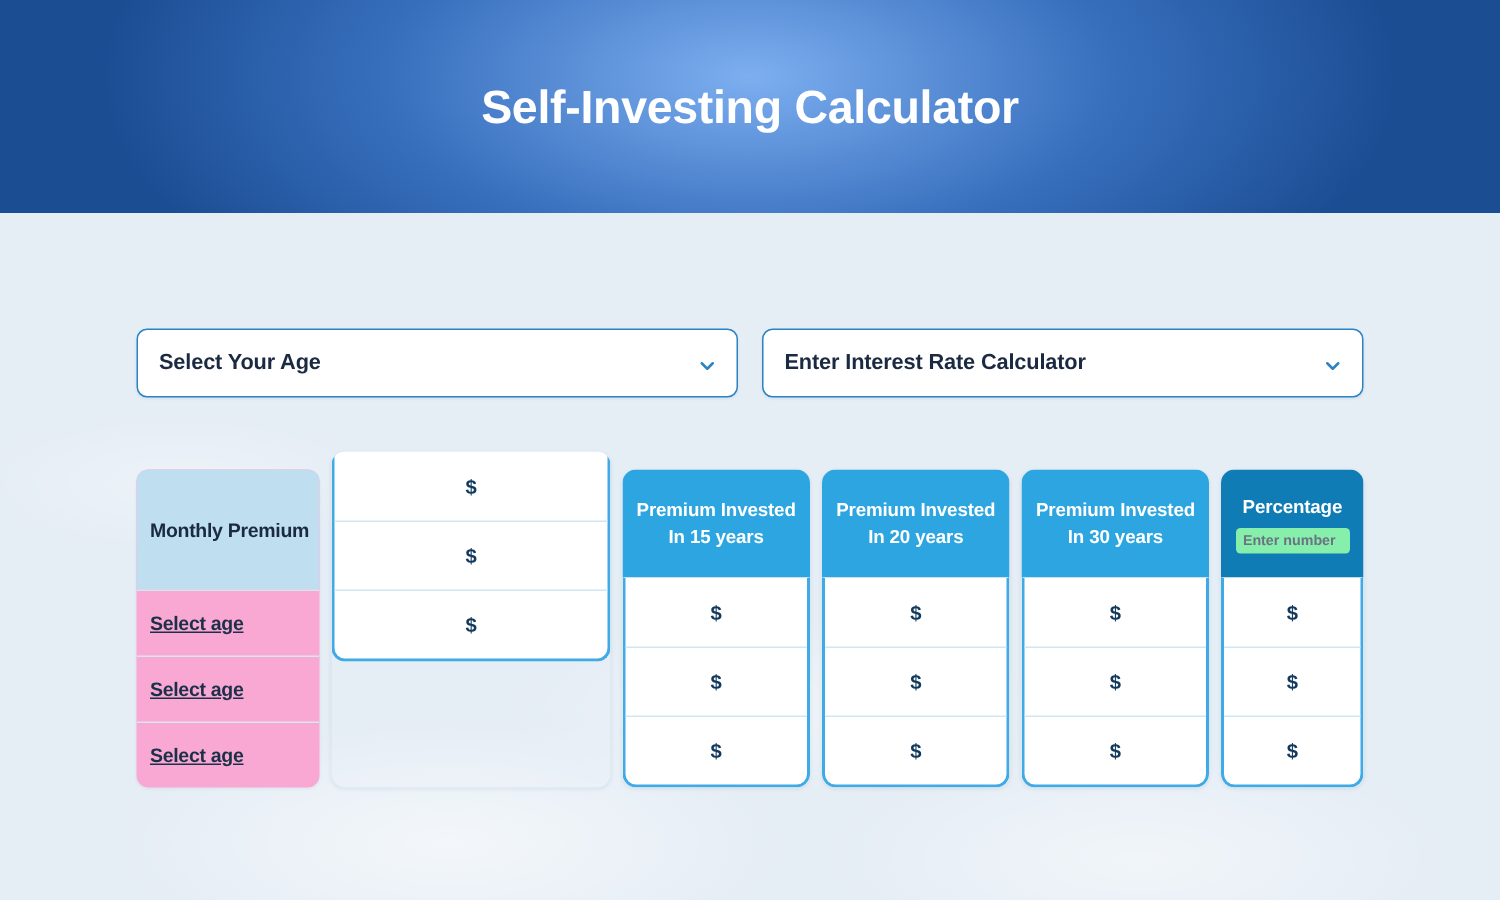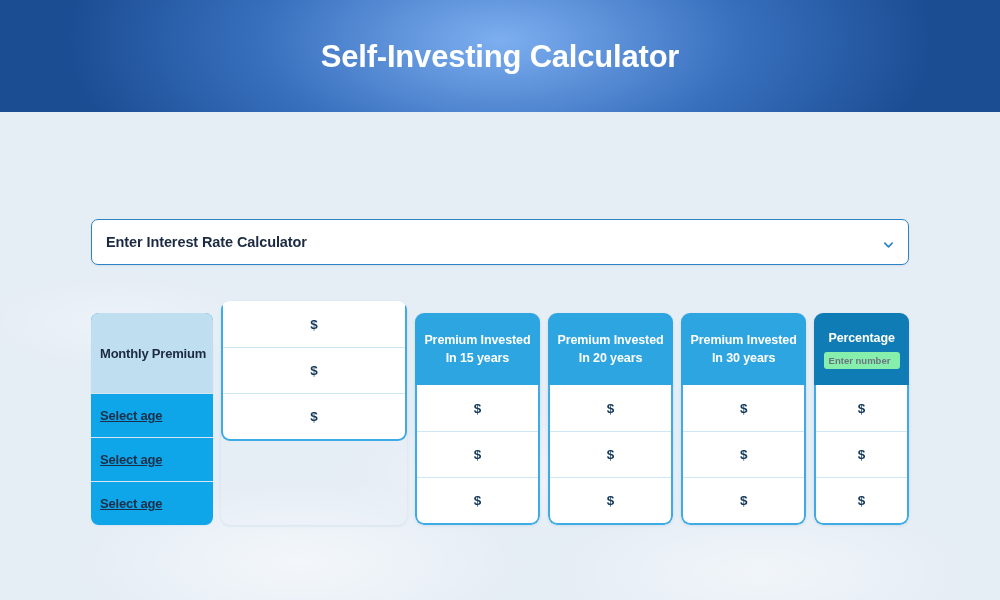--- a/index.html
+++ b/index.html
@@ -27,21 +27,21 @@
       radial-gradient(ellipse 260px 90px at 520px 330px, rgba(255,255,255,0.35), rgba(255,255,255,0) 70%),
       radial-gradient(ellipse 200px 70px at 120px 180px, rgba(255,255,255,0.30), rgba(255,255,255,0) 70%);
     pointer-events: none;
   }
 
   
   .app-header {
     position: absolute;
     left: 0; top: 0;
     width: 1000px;
-    height: 112px;
+    height: 142px;
     background:
       radial-gradient(ellipse 620px 300px at 50% 34%, #63a0ef 0%, #4a89e0 26%, #2e६8bd 55%, #1d539c 78%, #19468a 100%);
     background-color: #1b4d93;
     display: flex;
     align-items: center;
     justify-content: center;
     overflow: hidden;
   }
   .app-header::before {
     content: "";
@@ -110,21 +110,21 @@
     display: flex;
     flex-direction: column;
     height: 212px;
     align-self: flex-end;
     position: relative;
   }
 
   
   .col-label {
     width: 125px;
-    background: #0ea5e9;
+    background: #f9a8d4;
     border-radius: 8px;
     overflow: hidden;
     box-shadow: 0 1px 2px rgba(30,70,120,0.06);
   }
   .col-label .head {
     background: #bfdef0;
     height: 84px;
     display: flex;
     align-items: center;
     padding-left: 9px;
@@ -236,20 +236,28 @@
 <body>
 
 <div class="bg-wash"></div>
 
 <div class="app-header">
   <div class="app-title">Self-Investing Calculator</div>
 </div>
 
 <div class="filters">
 
+  <div class="select-field">
+    <span class="value">Select Your Age</span>
+    <span class="chev">
+      <svg viewBox="0 0 12 12" width="11" height="11" aria-hidden="true">
+        <path d="M2 4 L6 8 L10 4" fill="none" stroke="#2b83c3" stroke-width="1.8" stroke-linecap="round" stroke-linejoin="round"></path>
+      </svg>
+    </span>
+  </div>
 
   <div class="select-field">
     <span class="value">Enter Interest Rate Calculator</span>
     <span class="chev">
       <svg viewBox="0 0 12 12" width="11" height="11" aria-hidden="true">
         <path d="M2 4 L6 8 L10 4" fill="none" stroke="#2b83c3" stroke-width="1.8" stroke-linecap="round" stroke-linejoin="round"></path>
       </svg>
     </span>
   </div>
 

